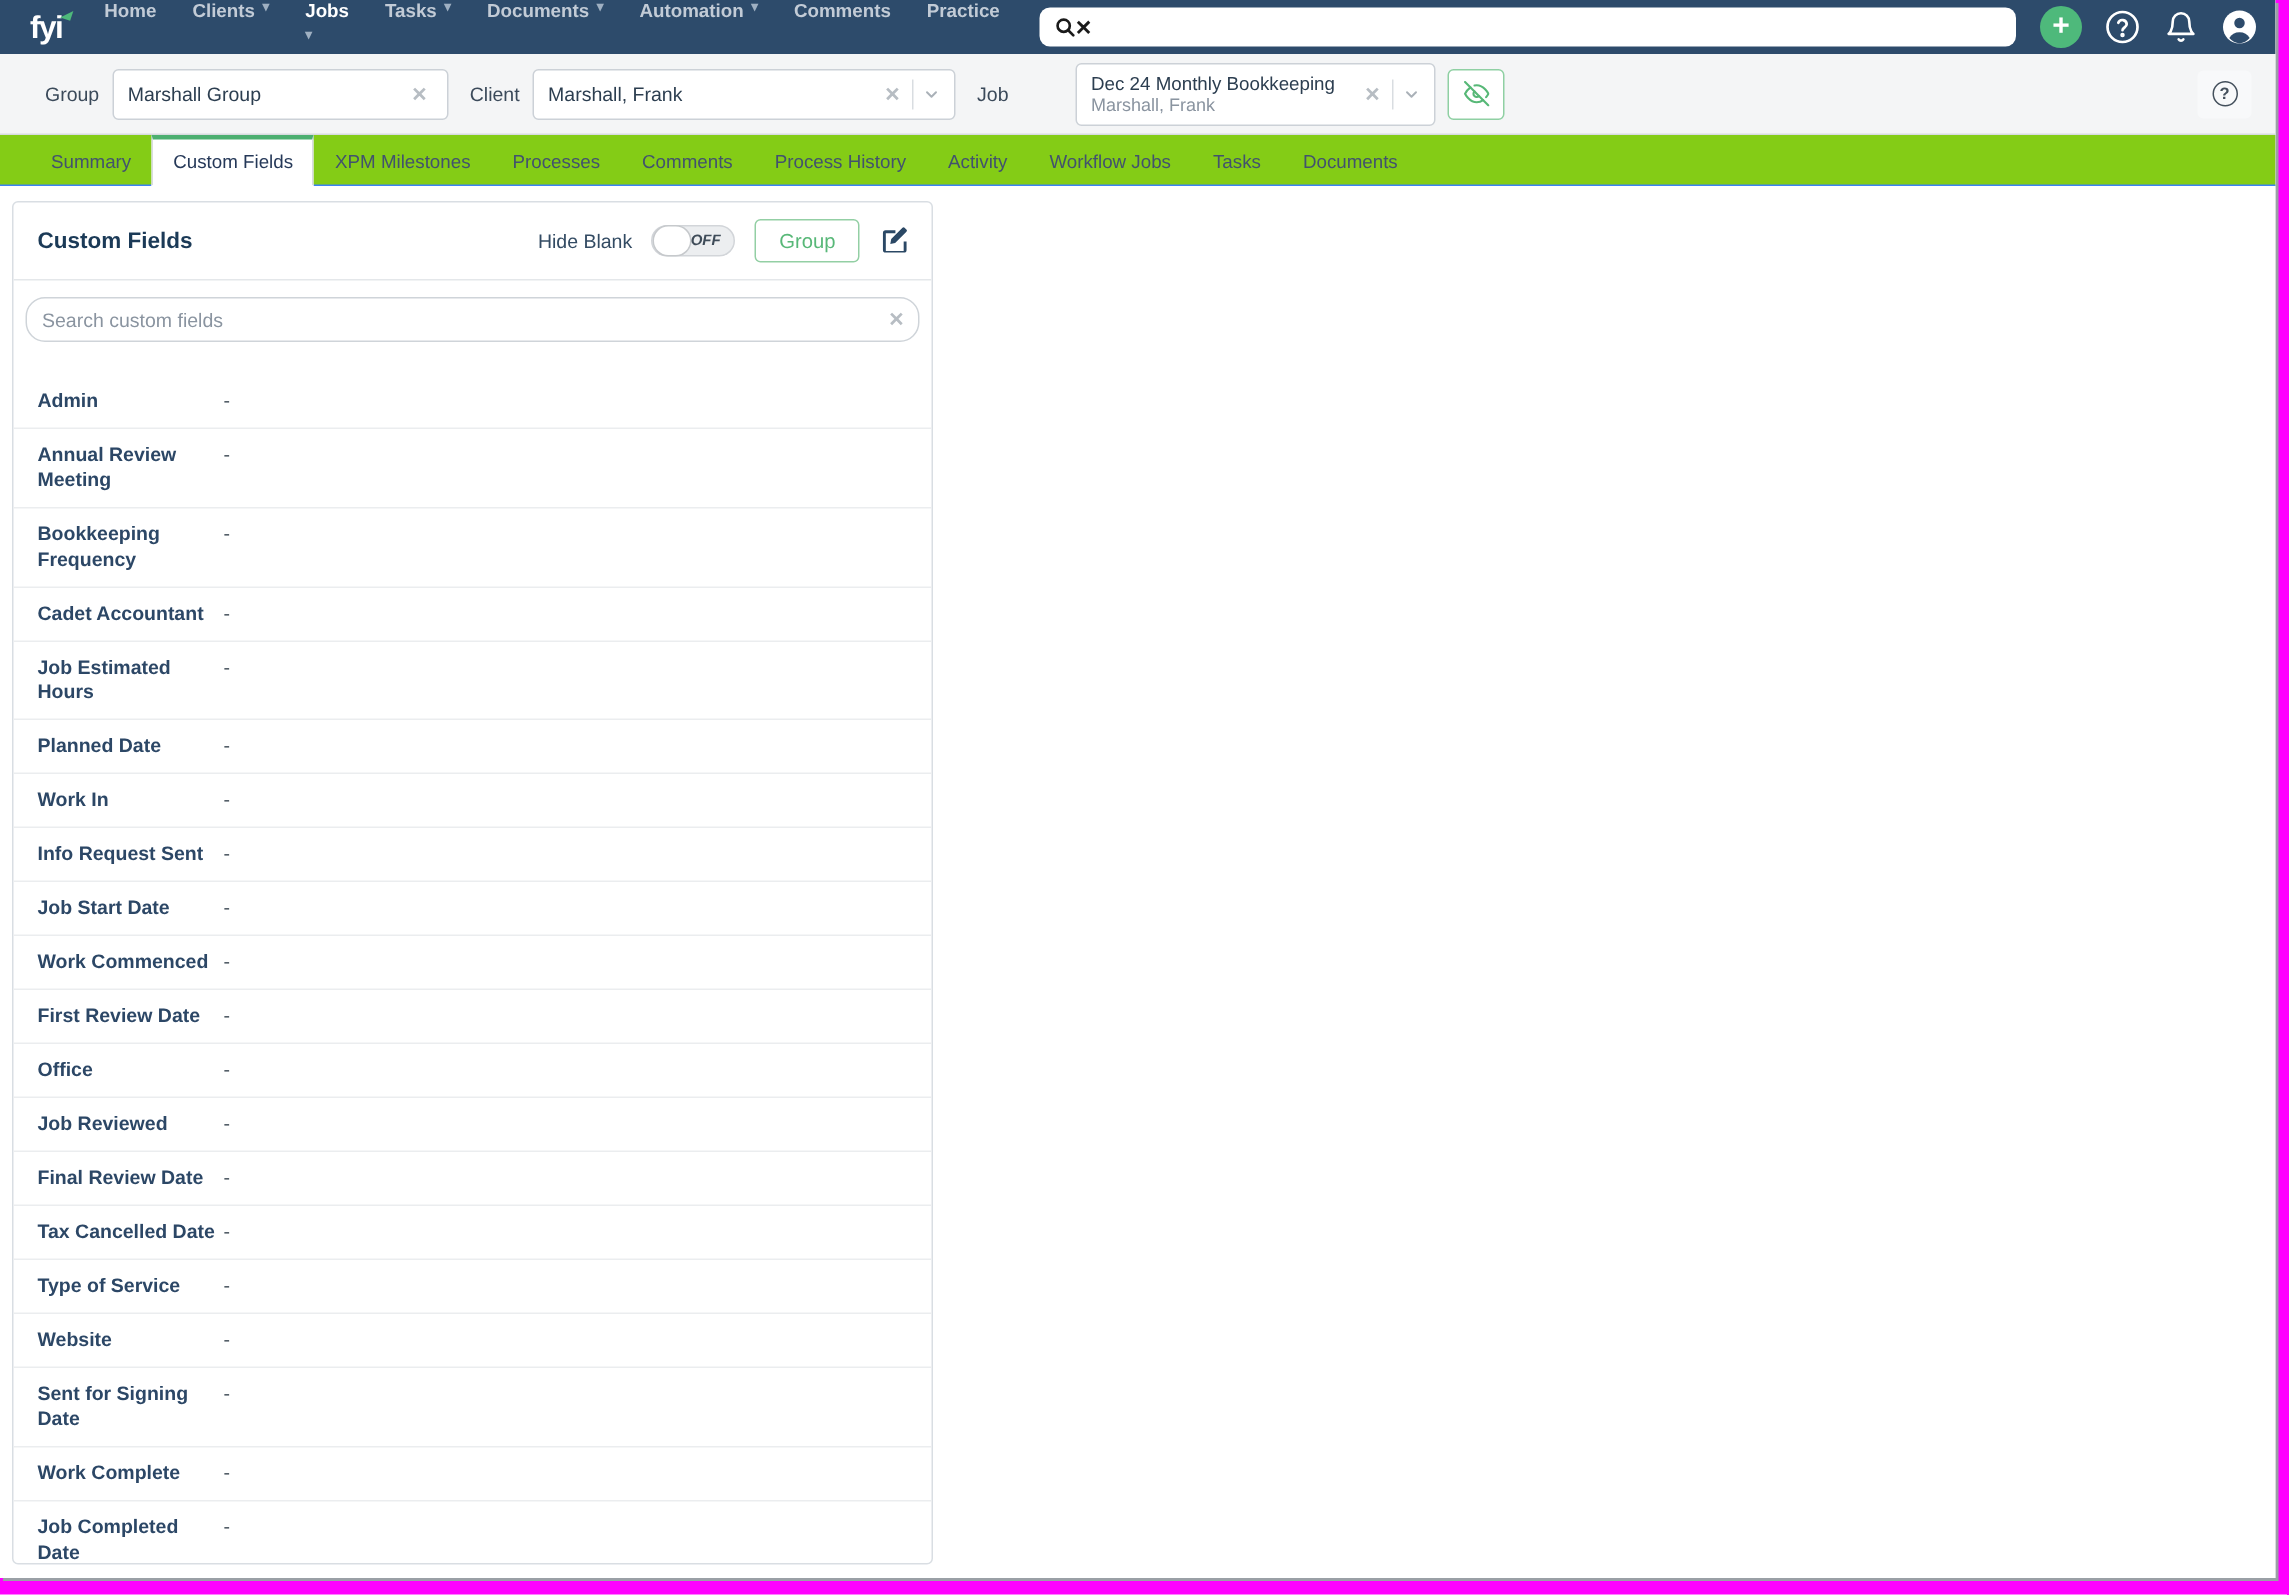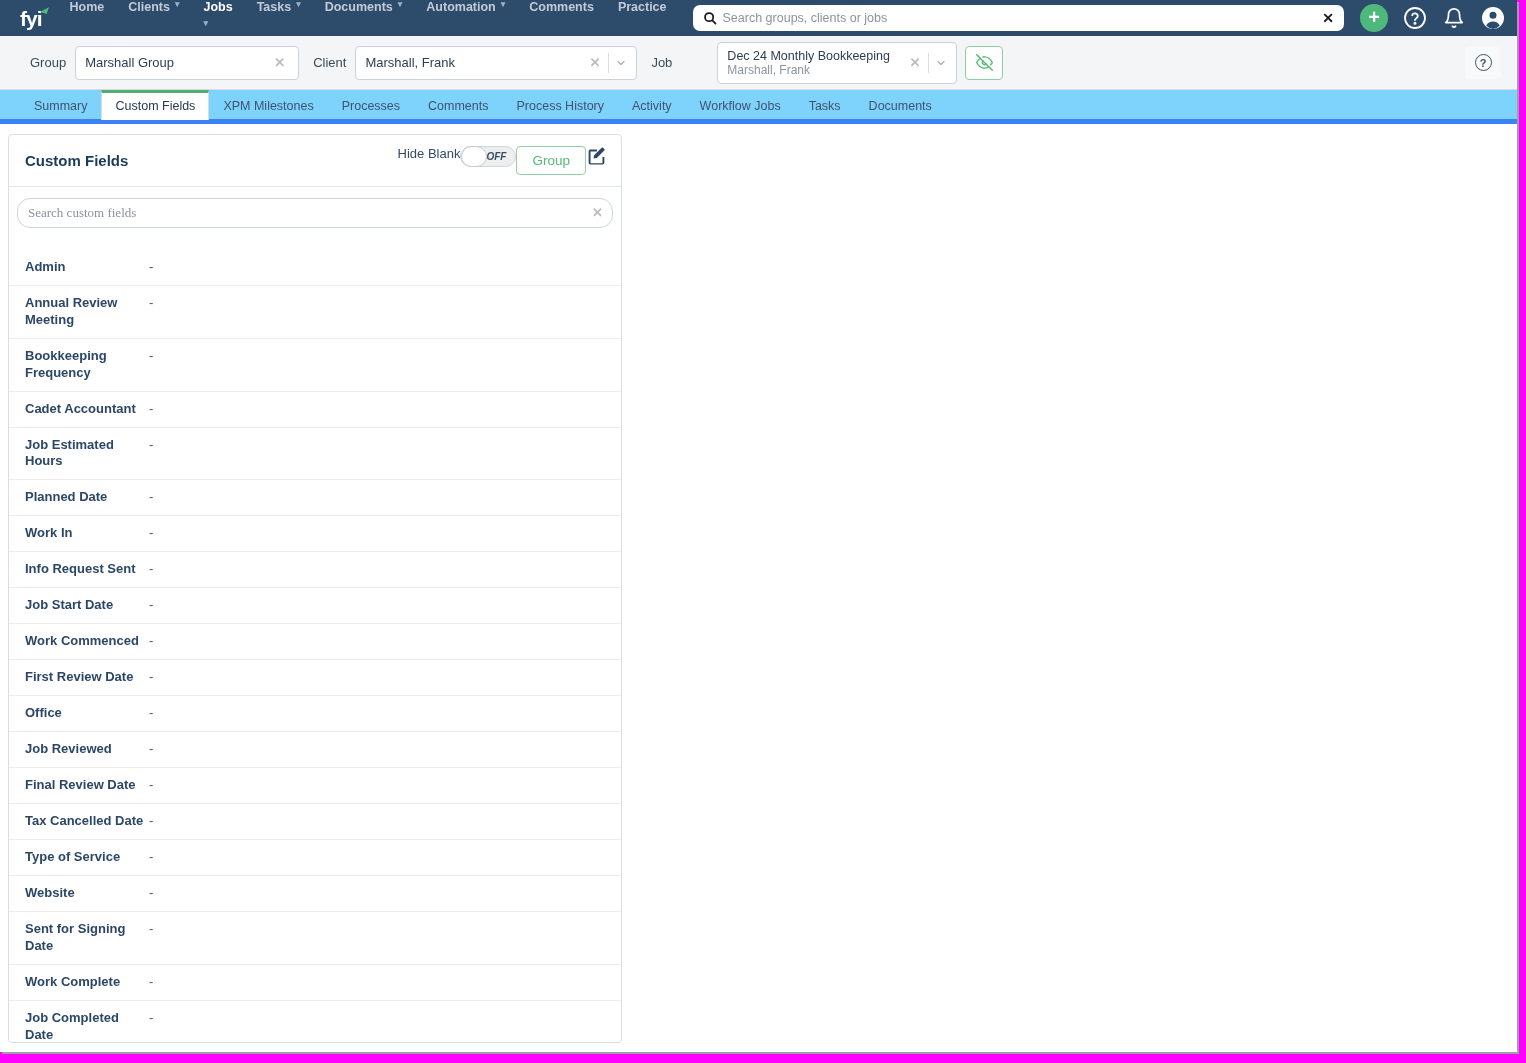--- a/index.html
+++ b/index.html
@@ -48,46 +48,46 @@
   .combo-job .subvalue { font-size:12px; color:#8a94a0; white-space:nowrap; }
   .chev { display:flex; align-items:center; cursor:pointer; }
   .eye-btn { width:38px; height:34px; border:1.5px solid #8fd0a3; border-radius:4px; background:#fff;
              display:flex; align-items:center; justify-content:center; margin-left:8px; cursor:pointer; }
   .filter-help { margin-left:auto; width:36px; height:32px; background:#f8f9fa; border-radius:4px;
                  display:flex; align-items:center; justify-content:center; cursor:pointer; }
   .q-circle { width:17px; height:17px; border:1.5px solid #44505c; border-radius:50%; color:#44505c;
               font-size:11px; font-weight:bold; display:flex; align-items:center; justify-content:center; }
 
   
-  .tabbar { height:34px; background:#7dd3fc; border-bottom:5px solid #3b82f6; display:flex;
+  .tabbar { height:34px; background:#84cc16; border-bottom:1px solid #3b82f6; display:flex;
             align-items:stretch; padding-left:20px; }
   .tab { display:flex; align-items:center; padding:0 13px; font-size:12.5px; color:#42526e; cursor:pointer;
          border:1px solid transparent; border-top:3px solid transparent; margin-bottom:-1px; white-space:nowrap; }
   .tab.active { background:#fff; border:1px solid #d9dce0; border-bottom:1px solid #fff;
                 border-top:3px solid #4caf70; color:#253858; }
 
   
   .content { background:#fff; height:928px; padding:10px 0 0 8px; }
   .panel { width:614px; height:909px; border:1px solid #d9dee3; border-radius:4px; background:#fff;
            display:flex; flex-direction:column; overflow:hidden; }
   .panel-header { display:flex; align-items:center; padding:11px 14px 11px 16px; border-bottom:1px solid #e4e7ea; }
   .panel-title { font-size:15px; font-weight:bold; color:#1b3a57; }
-  .panel-controls { margin-left:auto; display:flex; align-items:flex-start; }
+  .panel-controls { margin-left:auto; display:flex; align-items:center; gap:13px; }
   .hide-blank-label { font-size:13px; color:#334b63; }
   .toggle { position:relative; width:56px; height:21px; background:#eceef0; border:1px solid #d2d5d9;
             border-radius:11px; cursor:pointer; }
   .toggle-knob { position:absolute; left:0; top:-1px; width:26px; height:21px; background:#fff;
                  border:1px solid #c6c9cc; border-radius:11px; }
   .toggle-state { position:absolute; right:9px; top:4px; font-size:10px; font-weight:bold; color:#3f4c59;font-style:italic; }
   .group-btn { background:#fff; border:1px solid #93cfa4; color:#58b878; border-radius:4px;
                font-size:13.5px; padding:6px 15px; cursor:pointer; font-family:"Liberation Sans",sans-serif; }
   .edit-icon { cursor:pointer; display:flex; align-items:center; }
   .panel-search-wrap { padding:11px 8px 10px 8px; position:relative; }
   .panel-search { width:100%; height:30px; border:1px solid #cfd4d9; border-radius:13px; padding:0 30px 0 10px;
-                  font-size:13px; color:#2c3e50; outline:none; font-family:Liberation Serif, serif; }
+                  font-size:13px; color:#2c3e50; outline:none; font-family:Liberation Sans, sans-serif; }
   .panel-search::placeholder { color:#8a94a0; }
   .panel-search-clear { position:absolute; right:18px; top:18px; color:#b7bdc3; font-size:13px;
                         font-weight:bold; cursor:pointer; }
   .field-list { padding-top:12px; overflow:hidden; }
   .field-row { display:flex; padding:9px 16px; border-bottom:1px solid #ebedef; min-height:36px; }
   .field-label { width:119px; flex:none; font-size:13px; font-weight:600; color:#2c4766; line-height:1.3; }
   .field-value { font-size:13px; color:#4a5560; padding-left:5px; }
 </style>
 </head>
 <body>
@@ -138,21 +138,20 @@
   <a class="nav-item">
     <span>Practice</span>
 
   </a>
 </nav>
     <div class="nav-search">
       <svg width="14" height="14" viewBox="0 0 24 24" fill="none" stroke="#1a1a1a" stroke-width="3" stroke-linecap="round">
           <circle cx="10.5" cy="10.5" r="7"></circle>
           <line x1="16" y1="16" x2="21.5" y2="21.5"></line>
         </svg>
-      <input placeholder="Search groups, clients or jobs" style="">
       <span class="clear-x">✕</span>
     </div>
     <div class="nav-icons">
       <div class="plus-btn">
           <span>+</span>
         </div>
       <div class="nav-round-icon">
         <svg width="24" height="24" viewBox="0 0 24 24" fill="none" stroke="#fff" stroke-width="1.8" stroke-linecap="round">
             <circle cx="12" cy="12" r="10"></circle>
             <path d="M9.2 9.2a2.9 2.9 0 0 1 5.6.9c0 1.9-2.8 2.6-2.8 4"></path>

